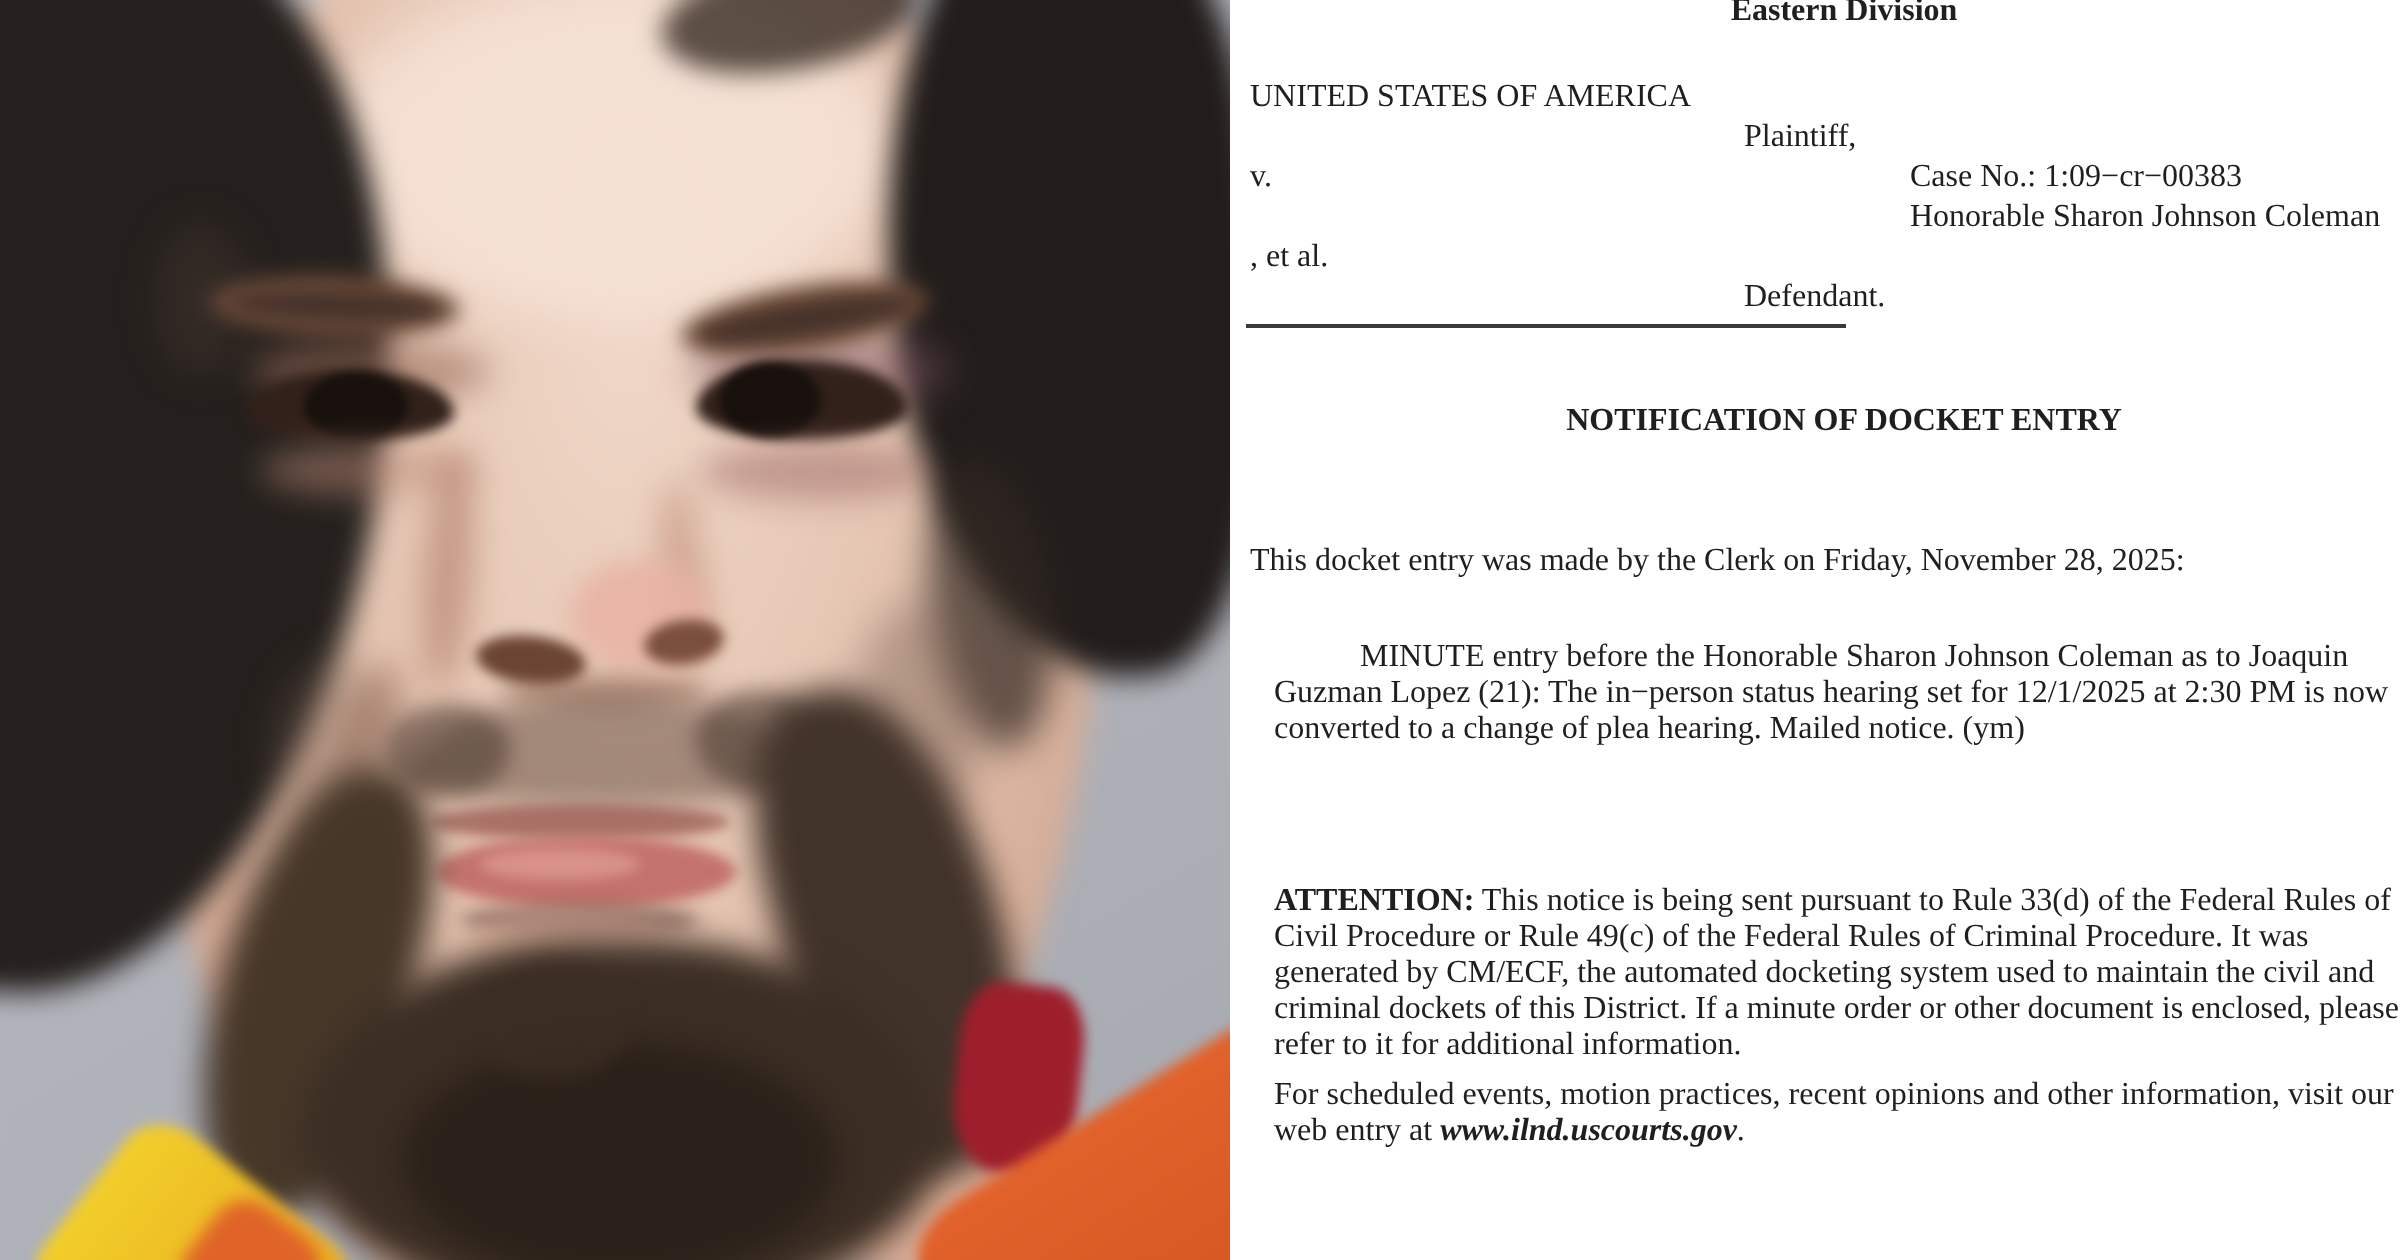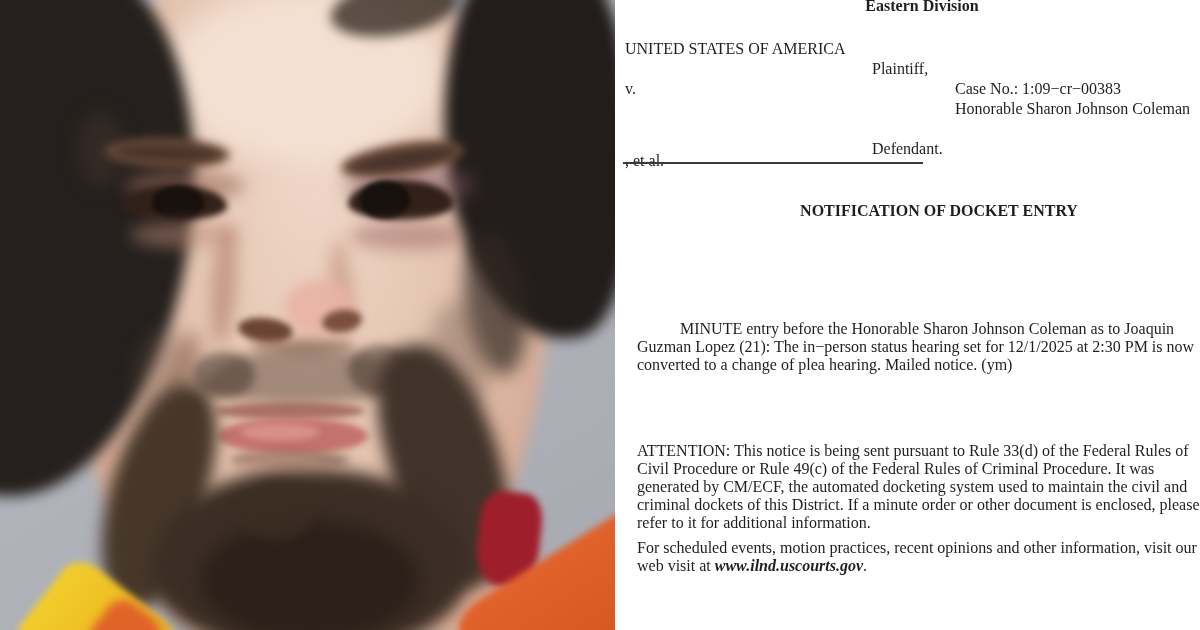--- a/index.html
+++ b/index.html
@@ -67,32 +67,32 @@
   .collar-orange-l{left:95px;top:605px;width:60px;height:60px;border-radius:30%;background:#e06428;filter:blur(4px);transform:rotate(38deg);}
   .collar-red{left:478px;top:492px;width:62px;height:95px;border-radius:30% 30% 40% 40%;background:#9e1e2c;filter:blur(3px);transform:rotate(6deg);}
   .collar-orange-r{left:470px;top:545px;width:235px;height:145px;border-radius:15%;
     background:linear-gradient(180deg,#e2622c,#d4541f);filter:blur(3px);transform:rotate(-32deg);}
   .photo-soften{left:0;top:0;width:615px;height:630px;backdrop-filter:blur(1.2px);}
 
   
   .doc{position:relative;flex:1;background:#ffffff;overflow:hidden;
        font-family:"Liberation Serif","DejaVu Serif",serif;font-size:16px;color:#1f1f1f;}
   .abs{position:absolute;white-space:nowrap;}
-  .b{font-weight:normal;}
+  .b{font-weight:bold;}
   .center{transform:translateX(-50%);}
   .division{top:-3px;left:307px;font-weight:bold;}
   .plaintiff-name{top:40px;left:10px;}
   .plaintiff-label{top:60px;left:257px;}
   .versus{top:80px;left:10px;}
   .case-number{top:80px;left:340px;}
   .judge{top:100px;left:340px;}
-  .defendant-name{top:120px;left:10px;margin-top:32px;}
+  .defendant-name{top:120px;left:10px;}
   .defendant-label{top:140px;left:257px;}
   .caption-rule{top:162px;left:8px;width:300px;border-top:2px solid #3a3a3a;height:0;}
-  .doc-title{top:202px;left:324px;font-weight:bold;}
+  .doc-title{top:202px;left:307px;font-weight:bold;}
   .intro{top:272px;left:10px;}
   .para{position:absolute;left:22px;line-height:18px;white-space:nowrap;}
   .minute{top:320px;}
   .minute > div > div:first-child{padding-left:43px;}
   .attention{top:442px;}
   .footer{top:539px;}
   .url{font-weight:bold;font-style:italic;}
 </style>
 </head>
 <body>
@@ -153,20 +153,21 @@
     <div class="abs division center">Eastern Division</div>
     <div class="abs plaintiff-name">UNITED STATES OF AMERICA</div>
     <div class="abs plaintiff-label">Plaintiff,</div>
     <div class="abs versus">v.</div>
     <div class="abs case-number">Case No.: 1:09−cr−00383</div>
     <div class="abs judge">Honorable Sharon Johnson Coleman</div>
     <div class="abs defendant-name">, et al.</div>
     <div class="abs defendant-label">Defendant.</div>
     <div class="abs caption-rule"></div>
     <div class="abs doc-title center">NOTIFICATION OF DOCKET ENTRY</div>
+    <div class="abs intro">This docket entry was made by the Clerk on Friday, November 28, 2025:</div>
 
     <div class="para minute">
       <div>
           <div>MINUTE entry before the Honorable Sharon Johnson Coleman as to Joaquin</div>
           <div>Guzman Lopez (21): The in−person status hearing set for 12/1/2025 at 2:30 PM is now</div>
           <div>converted to a change of plea hearing. Mailed notice. (ym)</div>
         </div>
     </div>
 
     <div class="para attention">
@@ -174,17 +175,17 @@
       <div>
           <div>Civil Procedure or Rule 49(c) of the Federal Rules of Criminal Procedure. It was</div>
           <div>generated by CM/ECF, the automated docketing system used to maintain the civil and</div>
           <div>criminal dockets of this District. If a minute order or other document is enclosed, please</div>
           <div>refer to it for additional information.</div>
         </div>
     </div>
 
     <div class="para footer">
       <div>For scheduled events, motion practices, recent opinions and other information, visit our</div>
-      <div><span>web visit at </span><span class="url">www.ilnd.uscourts.gov</span><span>.</span></div>
+      <div><span>web entry at </span><span class="url">www.ilnd.uscourts.gov</span><span>.</span></div>
     </div>
   </div>
 
 </div>
 
 </body></html>

